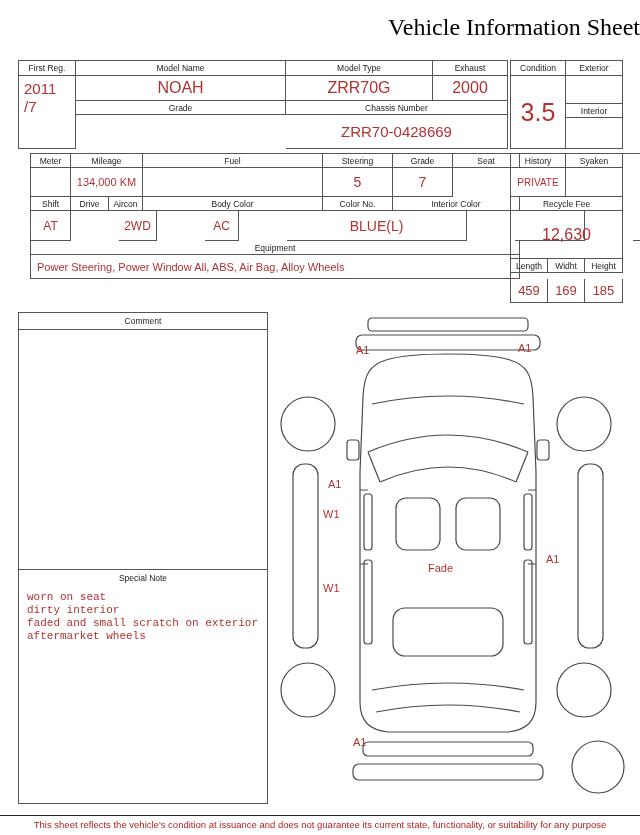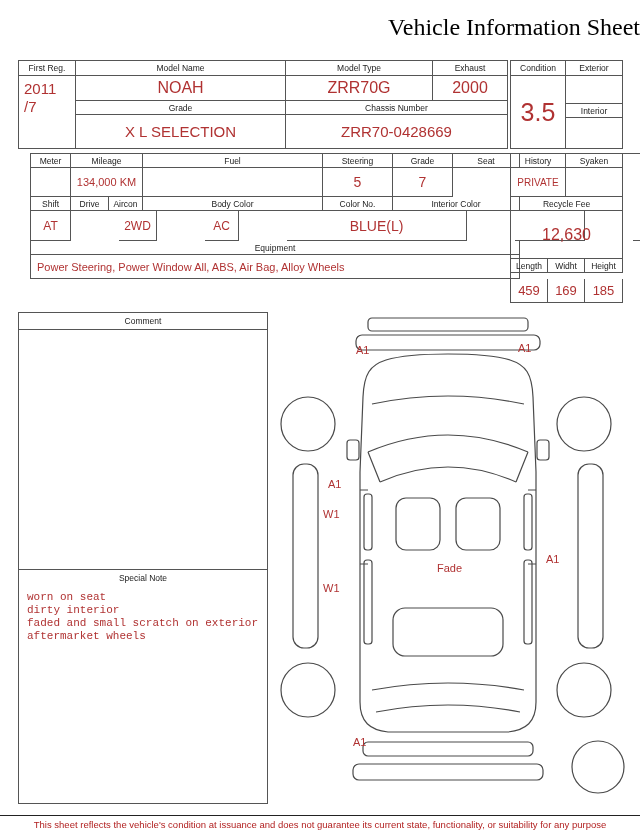--- a/index.html
+++ b/index.html
@@ -59,21 +59,20 @@
       <span>2011</span>
       <span>/7</span>
     </div>
     <div class="cell val v16" style="grid-area:2/2">NOAH</div>
     <div class="cell val v16" style="grid-area:2/3">ZRR70G</div>
     <div class="cell val v16" style="grid-area:2/4">2000</div>
 
     <div class="cell hdr" style="grid-area:3/2">Grade</div>
     <div class="cell hdr" style="grid-area:3/3/4/5">Chassis Number</div>
 
-    <div class="cell val v15" style="grid-area:4/2">X L SELECTION</div>
     <div class="cell val v15" style="grid-area:4/3/5/5">ZRR70-0428669</div>
   </div>
 
   <div class="gbox" style="left:510px;top:60px;grid-template-columns:55px 57px;grid-template-rows:15px 28px 14px 31px;">
     <div class="cell hdr" style="grid-area:1/1">Condition</div>
     <div class="cell hdr" style="grid-area:1/2">Exterior</div>
     <div class="cell val v21" style="grid-area:2/1/5/2">3.5</div>
     <div class="cell" style="grid-area:2/2"></div>
     <div class="cell hdr" style="grid-area:3/2">Interior</div>
     <div class="cell" style="grid-area:4/2"></div>
@@ -200,20 +199,20 @@
         <rect x="95" y="430" width="170" height="14" rx="5"></rect>
         <rect x="85" y="452" width="190" height="16" rx="6"></rect>
         <circle cx="330" cy="455" r="26"></circle>
       </g>
     </svg>
     <div class="dlabel" style="left:88px;top:32px;">A1</div>
     <div class="dlabel" style="left:250px;top:30px;">A1</div>
     <div class="dlabel" style="left:60px;top:166px;">A1</div>
     <div class="dlabel" style="left:55px;top:196px;">W1</div>
     <div class="dlabel" style="left:55px;top:270px;">W1</div>
-    <div class="dlabel" style="left:169px;top:250px;">Fade</div>
+    <div class="dlabel" style="left:160px;top:250px;">Fade</div>
     <div class="dlabel" style="left:278px;top:241px;">A1</div>
     <div class="dlabel" style="left:85px;top:424px;">A1</div>
   </div>
 
   <div class="footer">This sheet reflects the vehicle's condition at issuance and does not guarantee its current state, functionality, or suitability for any purpose</div>
 
 </div>
 
 </body></html>

